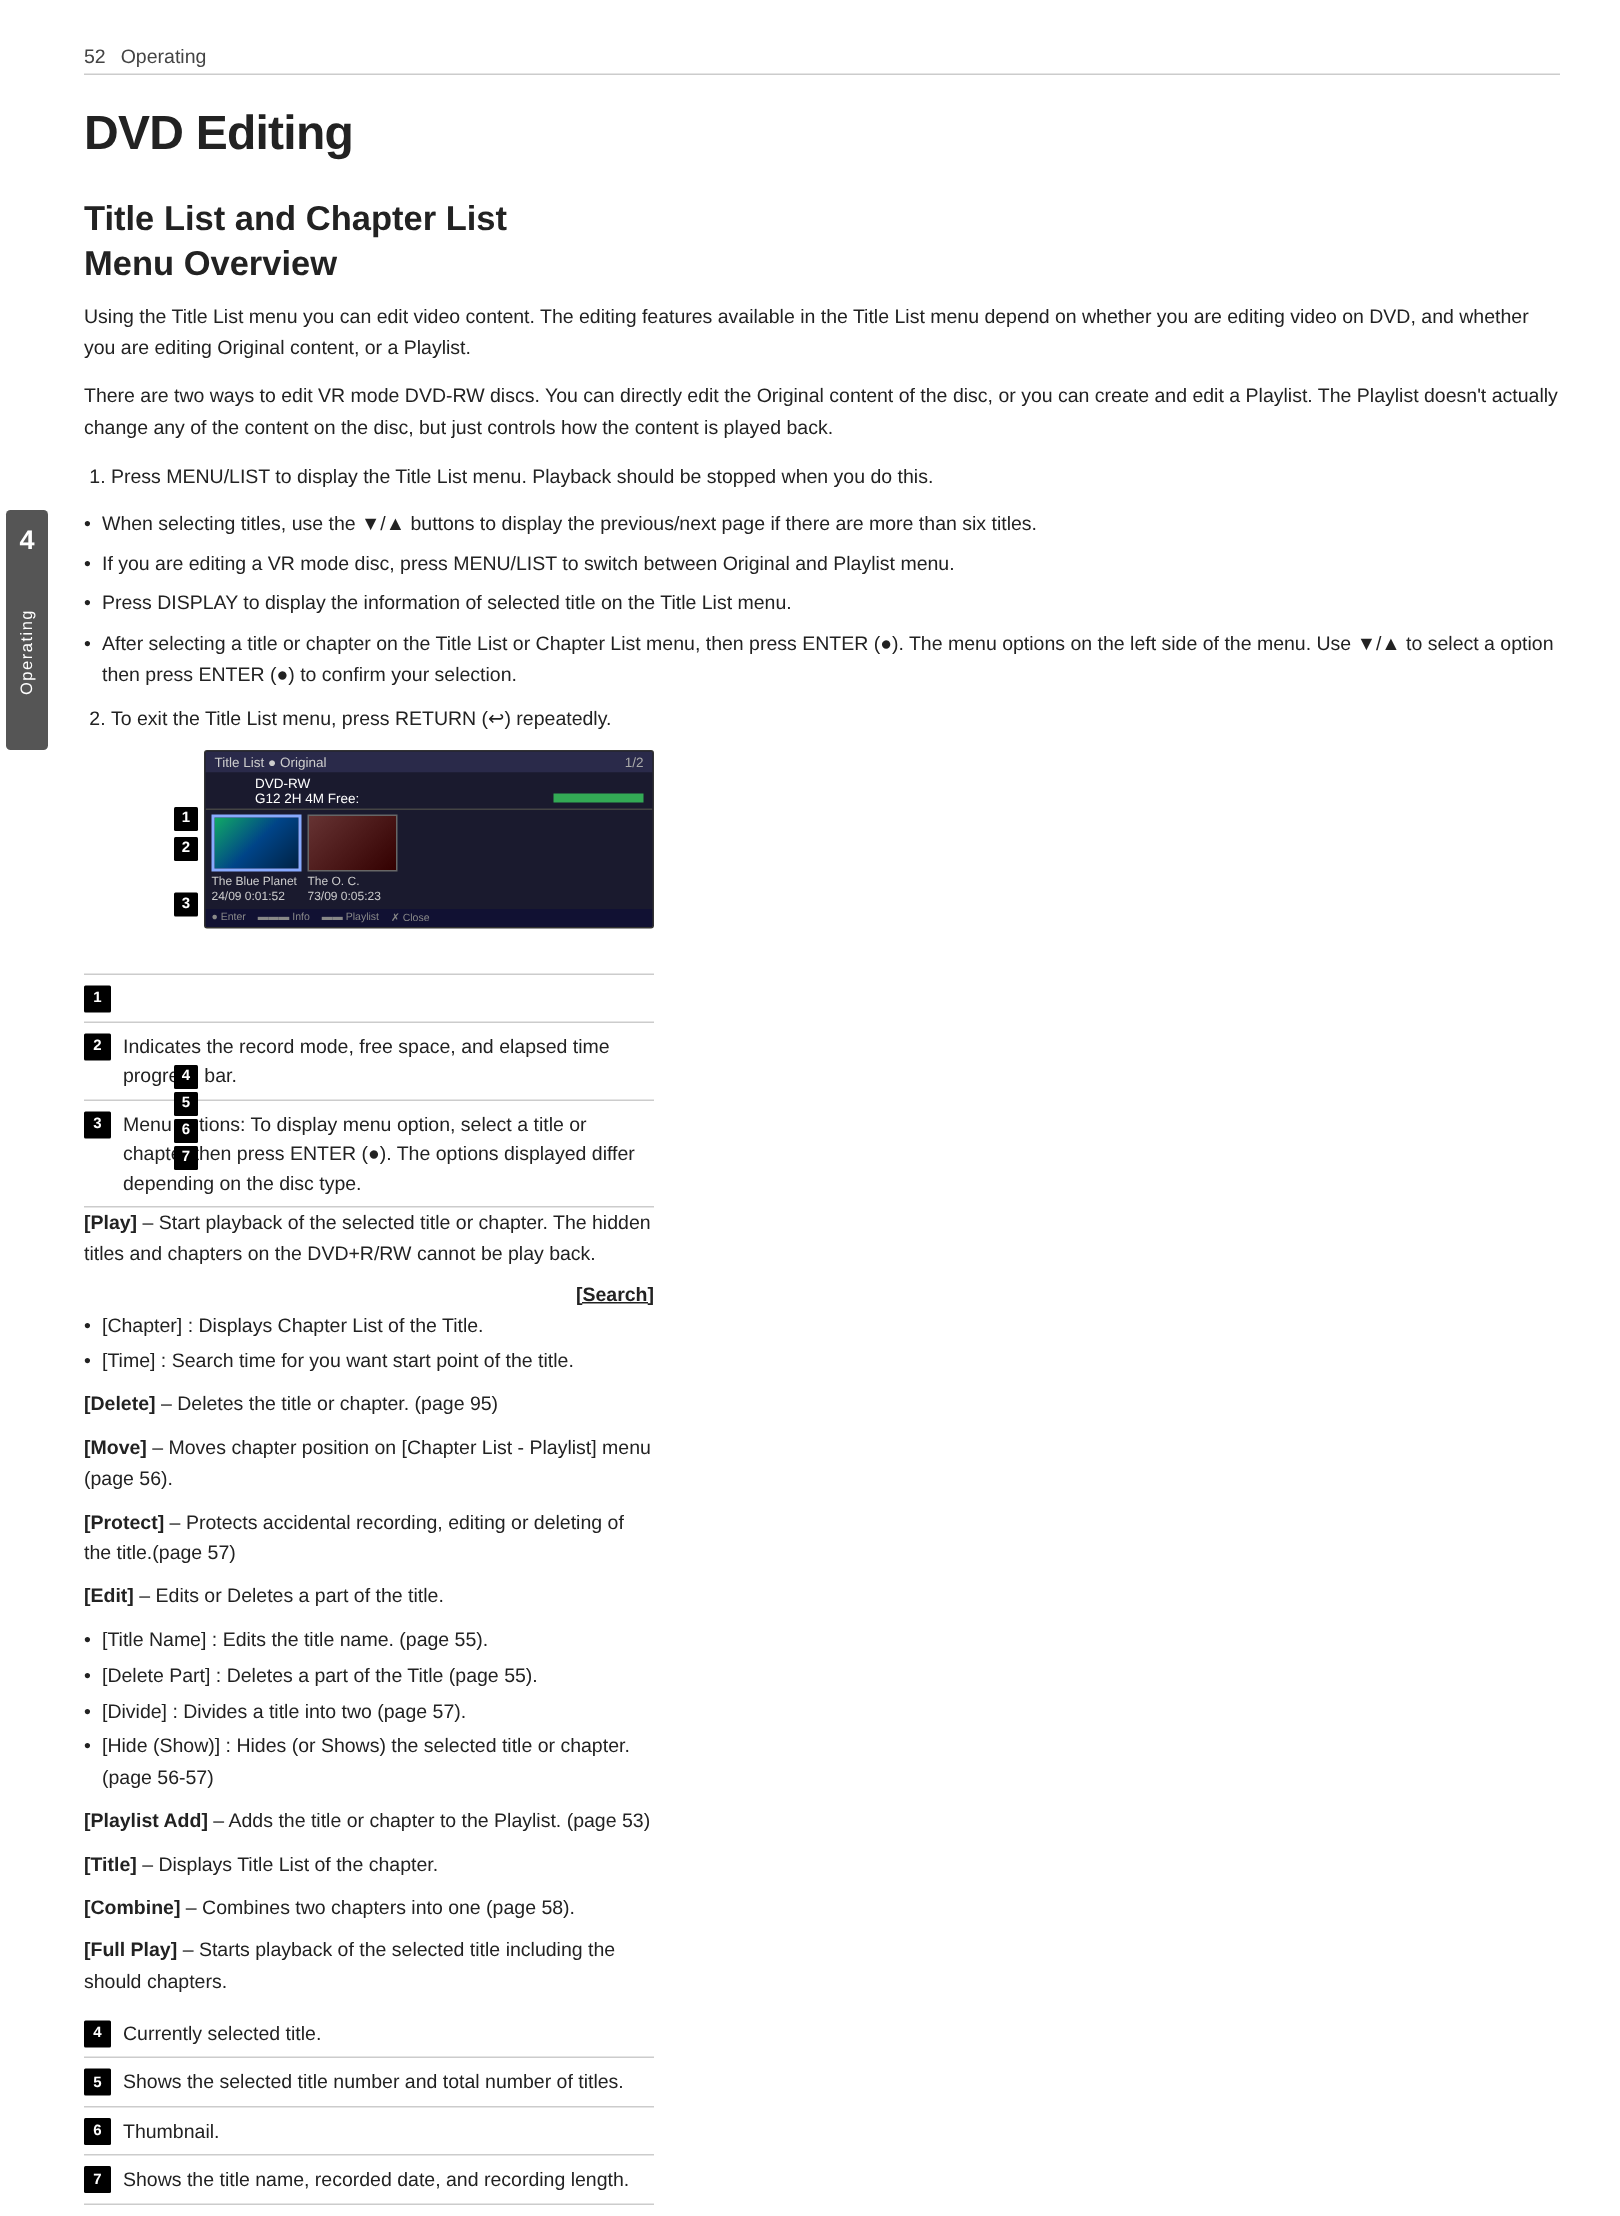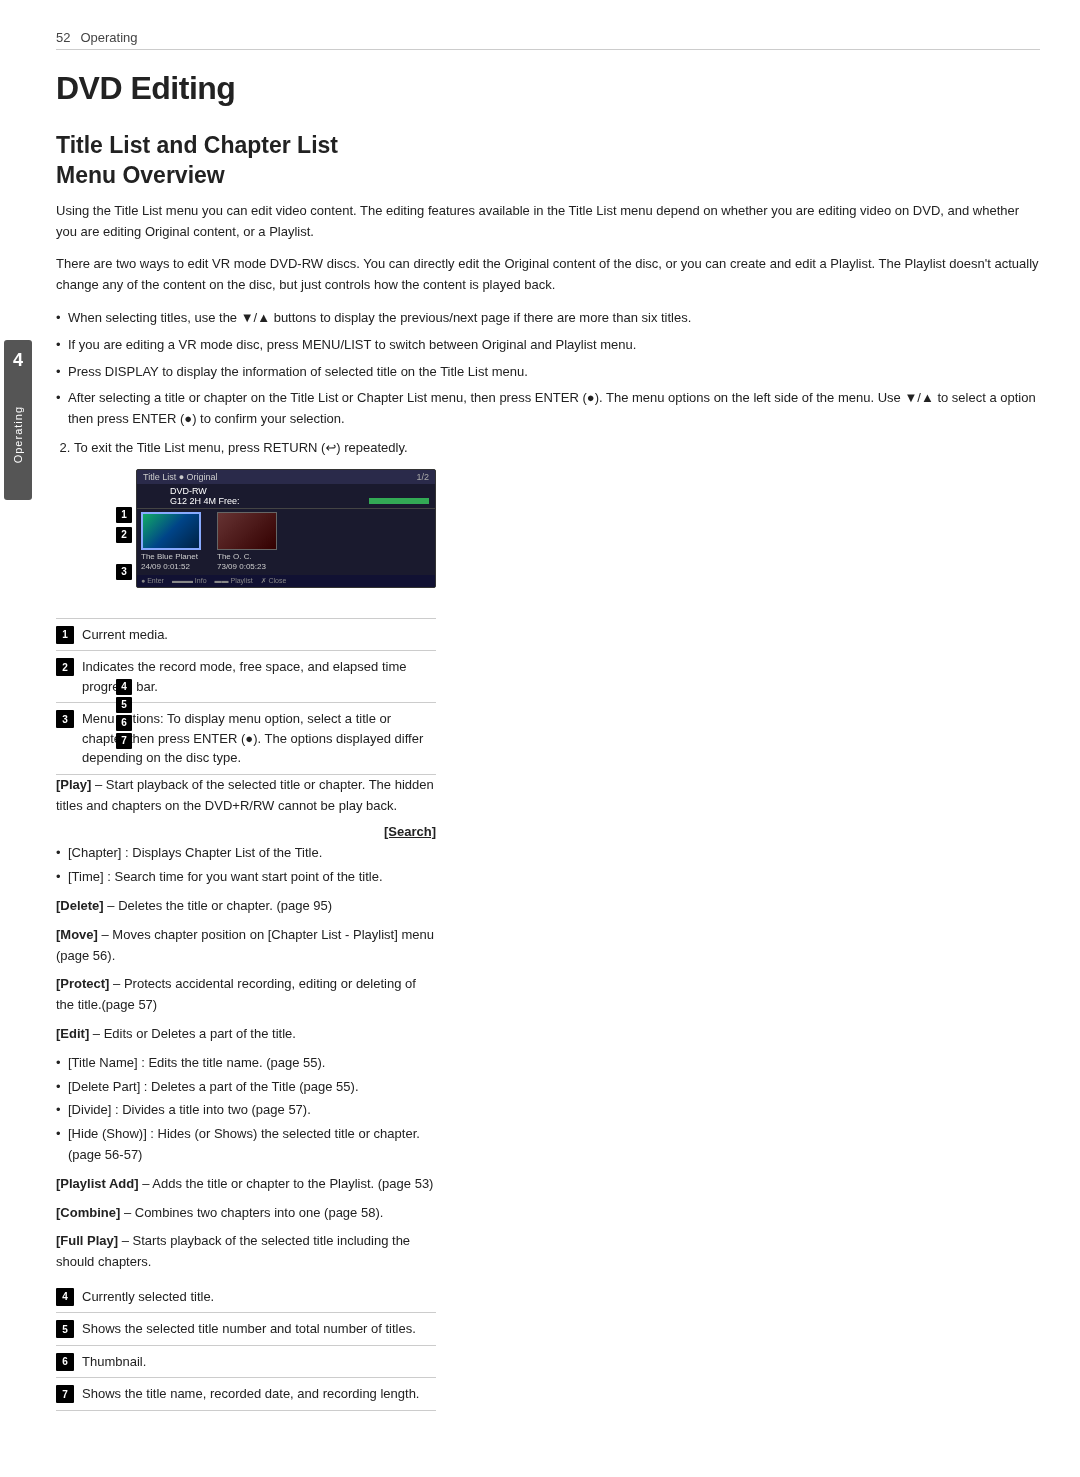--- a/index.html
+++ b/index.html
@@ -177,21 +177,21 @@
     }
     .tv-disc-row {
       display: flex;
       justify-content: space-between;
       padding-left: 27px;
     }
     .tv-titles-row {
       display: flex;
       background: #1a1a2e;
       padding: 3px 4px;
-      gap: 16px;
+      gap: 4px;
     }
     .tv-thumb {
       width: 60px;
       height: 38px;
       background: #444;
       border: 1px solid #666;
       flex-shrink: 0;
     }
     .tv-thumb-selected {
       border: 2px solid #88aaff;
@@ -339,20 +339,23 @@
       <span>Menu Overview</span>
     </div>
 
     <div class="two-col">
 
       <div class="left-col">
 
         <p class="body-text">Using the Title List menu you can edit video content. The editing features available in the Title List menu depend on whether you are editing video on DVD, and whether you are editing Original content, or a Playlist.</p>
         <p class="body-text">There are two ways to edit VR mode DVD-RW discs. You can directly edit the Original content of the disc, or you can create and edit a Playlist. The Playlist doesn't actually change any of the content on the disc, but just controls how the content is played back.</p>
 
+        <ol class="ordered-list">
+          <li>Press MENU/LIST to display the Title List menu. Playback should be stopped when you do this.</li>
+        </ol>
 
         <ul class="bullet-list">
           <li>When selecting titles, use the ▼/▲ buttons to display the previous/next page if there are more than six titles.</li>
           <li>If you are editing a VR mode disc, press MENU/LIST to switch between Original and Playlist menu.</li>
           <li>Press DISPLAY to display the information of selected title on the Title List menu.</li>
           <li>After selecting a title or chapter on the Title List or Chapter List menu, then press ENTER (●). The menu options on the left side of the menu. Use ▼/▲ to select a option then press ENTER (●) to confirm your selection.</li>
         </ul>
 
         <ol class="ordered-list" start="2">
           <li>To exit the Title List menu, press RETURN (↩) repeatedly.</li>
@@ -439,21 +442,20 @@
             </div>
           </div>
         </div>
 
       </div>
 
       <div class="right-col">
 
         <div class="numbered-item">
           <div class="num-badge">1</div>
-          <div class="num-content">Current media.</div>
         </div>
 
         <div class="numbered-item">
           <div class="num-badge">2</div>
           <div class="num-content">Indicates the record mode, free space, and elapsed time progress bar.</div>
         </div>
 
         <div class="numbered-item">
           <div class="num-badge">3</div>
           <div class="num-content">Menu options: To display menu option, select a title or chapter then press ENTER (●). The options displayed differ depending on the disc type.</div>
@@ -496,20 +498,24 @@
             <li>[Delete Part] : Deletes a part of the Title (page 55).</li>
             <li>[Divide] : Divides a title into two (page 57).</li>
             <li>[Hide (Show)] : Hides (or Shows) the selected title or  chapter. (page 56-57)</li>
           </ul>
 
           <p class="right-body-text">
             <span class="bold-label">[Playlist Add]</span>
             <span>– Adds the title or chapter to the Playlist. (page 53)</span>
           </p>
 
+          <p class="right-body-text">
+            <span class="bold-label">[Title]</span>
+            <span>– Displays Title List of the chapter.</span>
+          </p>
 
           <p class="right-body-text">
             <span class="bold-label">[Combine]</span>
             <span>– Combines two chapters into one (page 58).</span>
           </p>
 
           <p class="right-body-text">
             <span class="bold-label">[Full Play]</span>
             <span>– Starts playback of the selected title including the should chapters.</span>
           </p>

